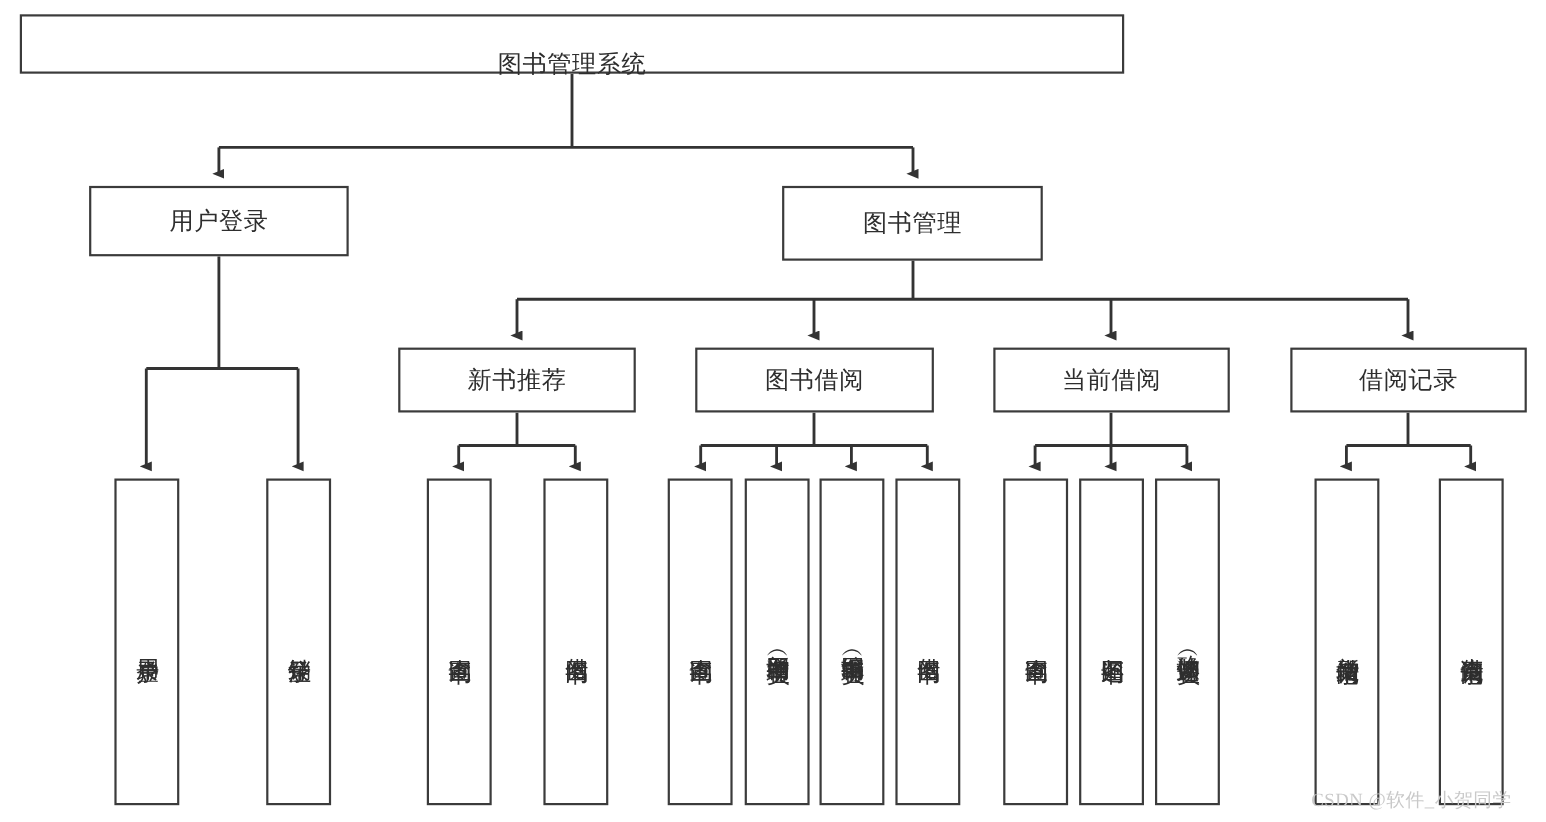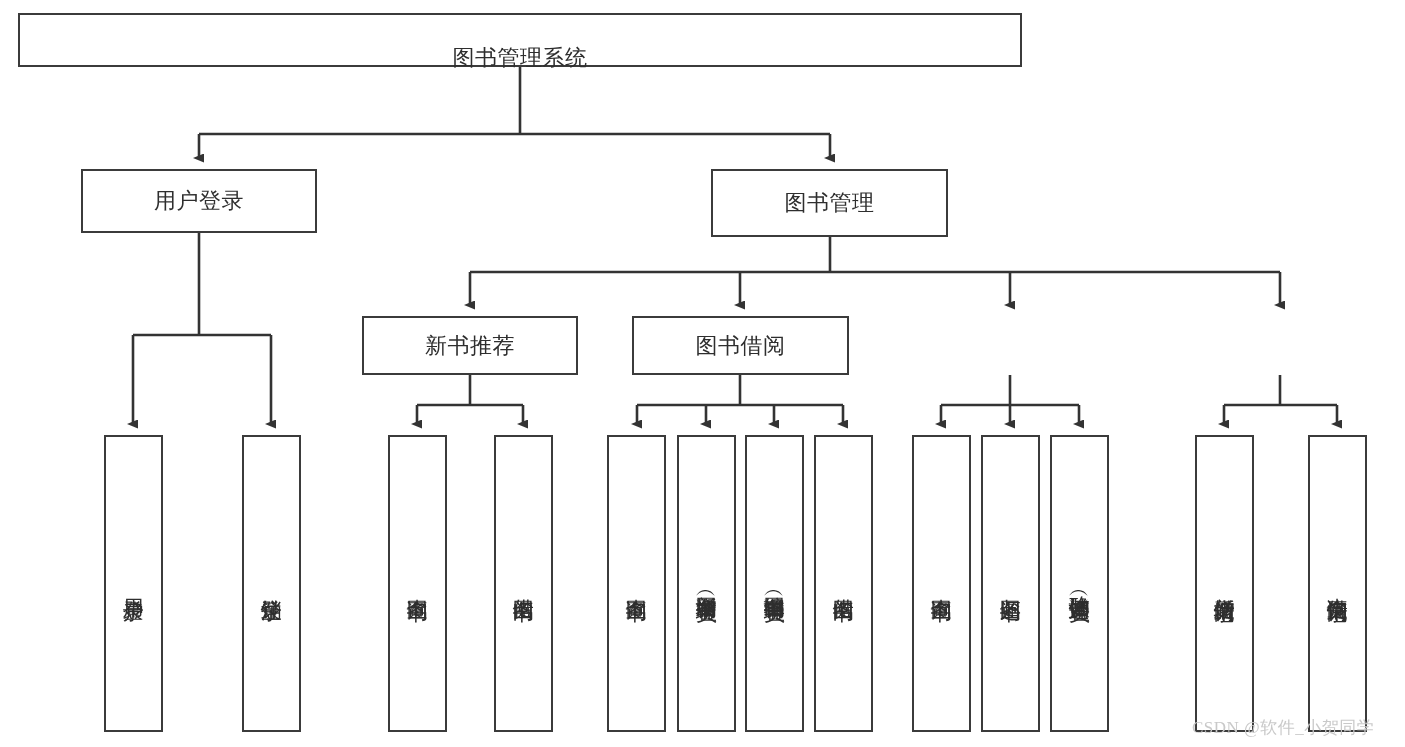--- a/index.html
+++ b/index.html
@@ -135,20 +135,26 @@
   <div class="node horiz" style="left:711px; top:169px; width:237px; height:68px;">
     <span class="label">图书管理</span>
   </div>
 
   <div class="node horiz" style="left:362px; top:316px; width:216px; height:59px;">
     <span class="label">新书推荐</span>
   </div>
   <div class="node horiz" style="left:632px; top:316px; width:217px; height:59px;">
     <span class="label">图书借阅</span>
   </div>
+  <div class="node horiz" style="left:903px; top:316px; width:215px; height:59px;">
+    <span class="label">当前借阅</span>
+  </div>
+  <div class="node horiz" style="left:1173px; top:316px; width:215px; height:59px;">
+    <span class="label">借阅记录</span>
+  </div>
 
   <div class="node leaf" style="left:104px; top:435px; width:59px; height:297px;">
     <span class="label">用户登录</span>
   </div>
   <div class="node leaf" style="left:242px; top:435px; width:59px; height:297px;">
     <span class="label">注销登录</span>
   </div>
 
   <div class="node leaf" style="left:388px; top:435px; width:59px; height:297px;">
     <span class="label">查询图书</span>

